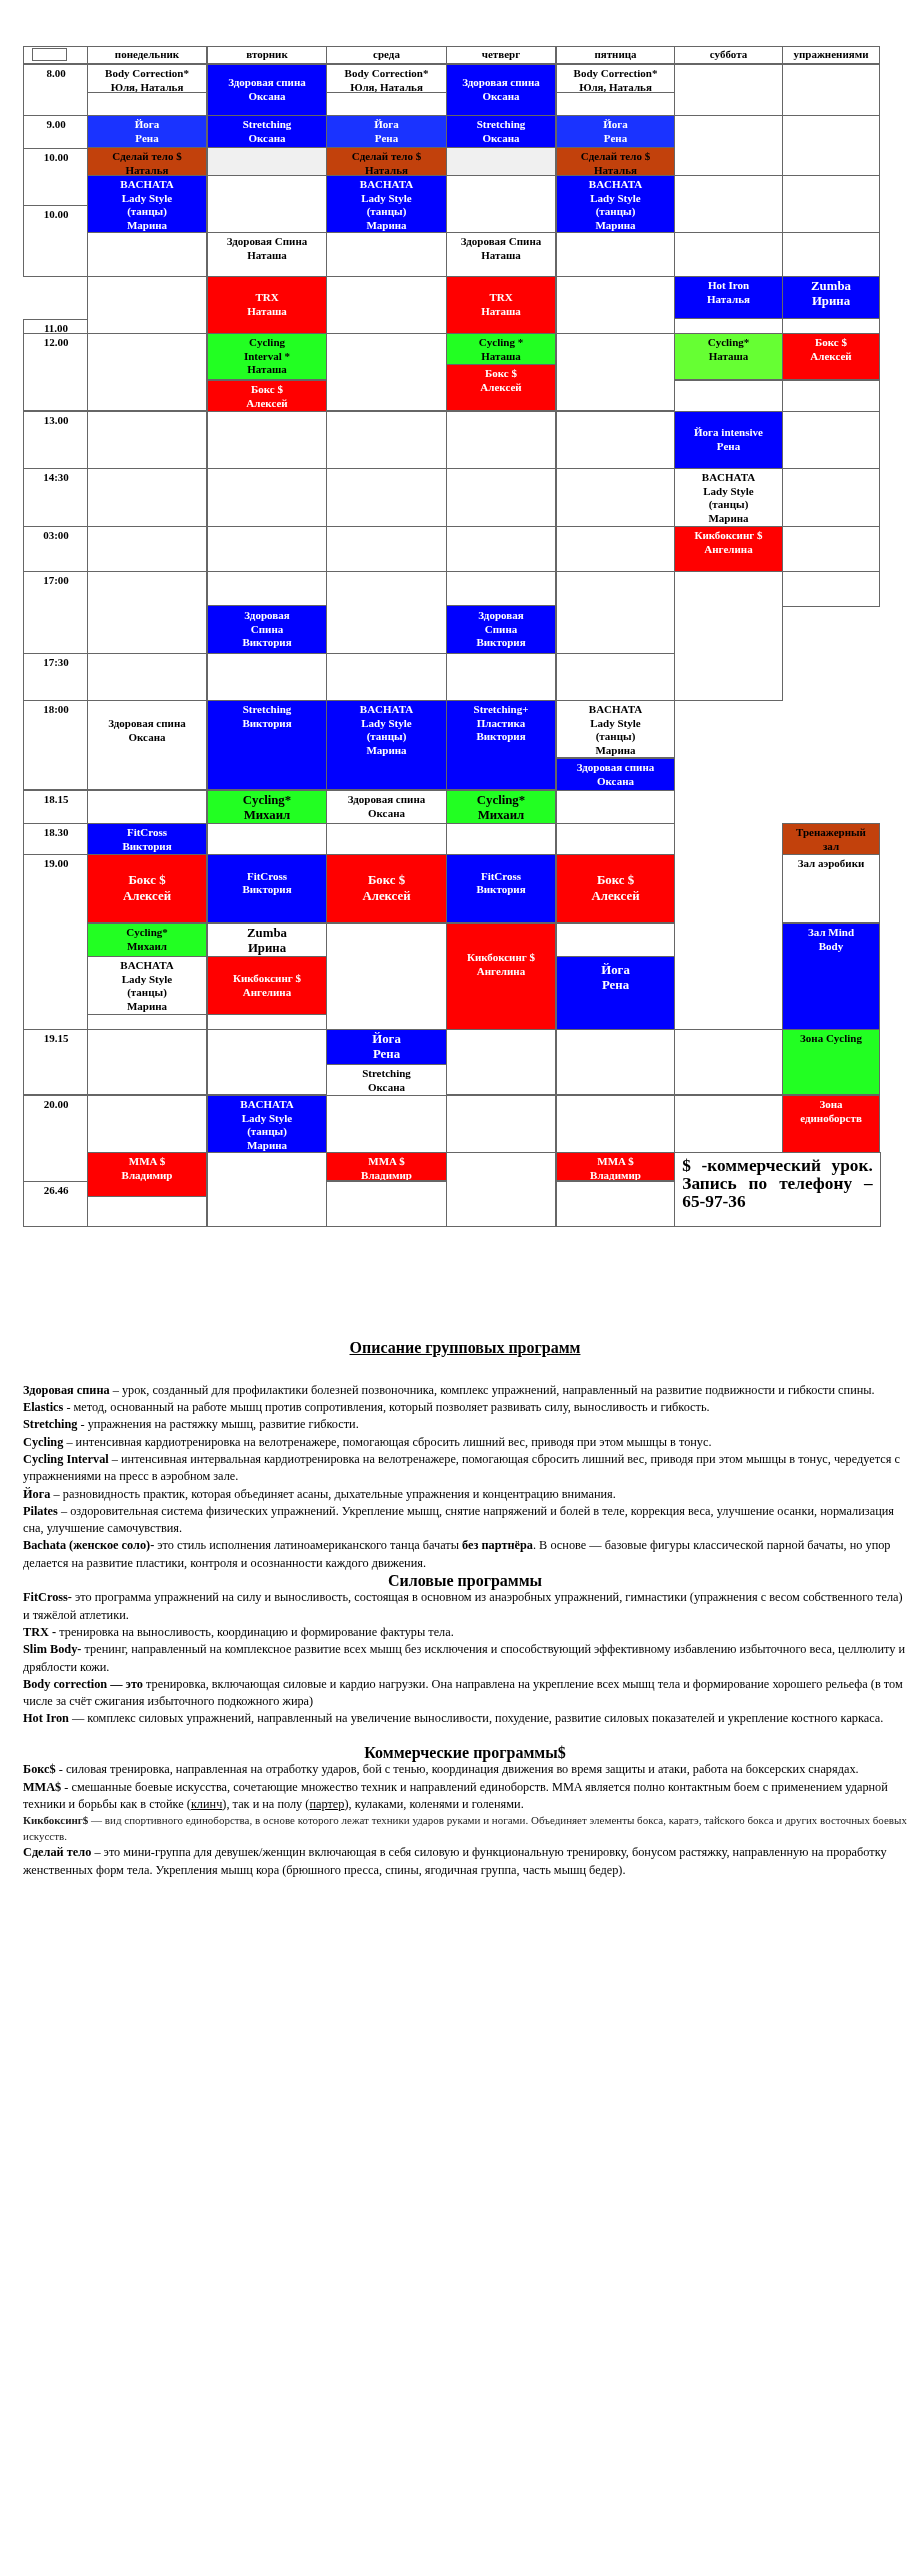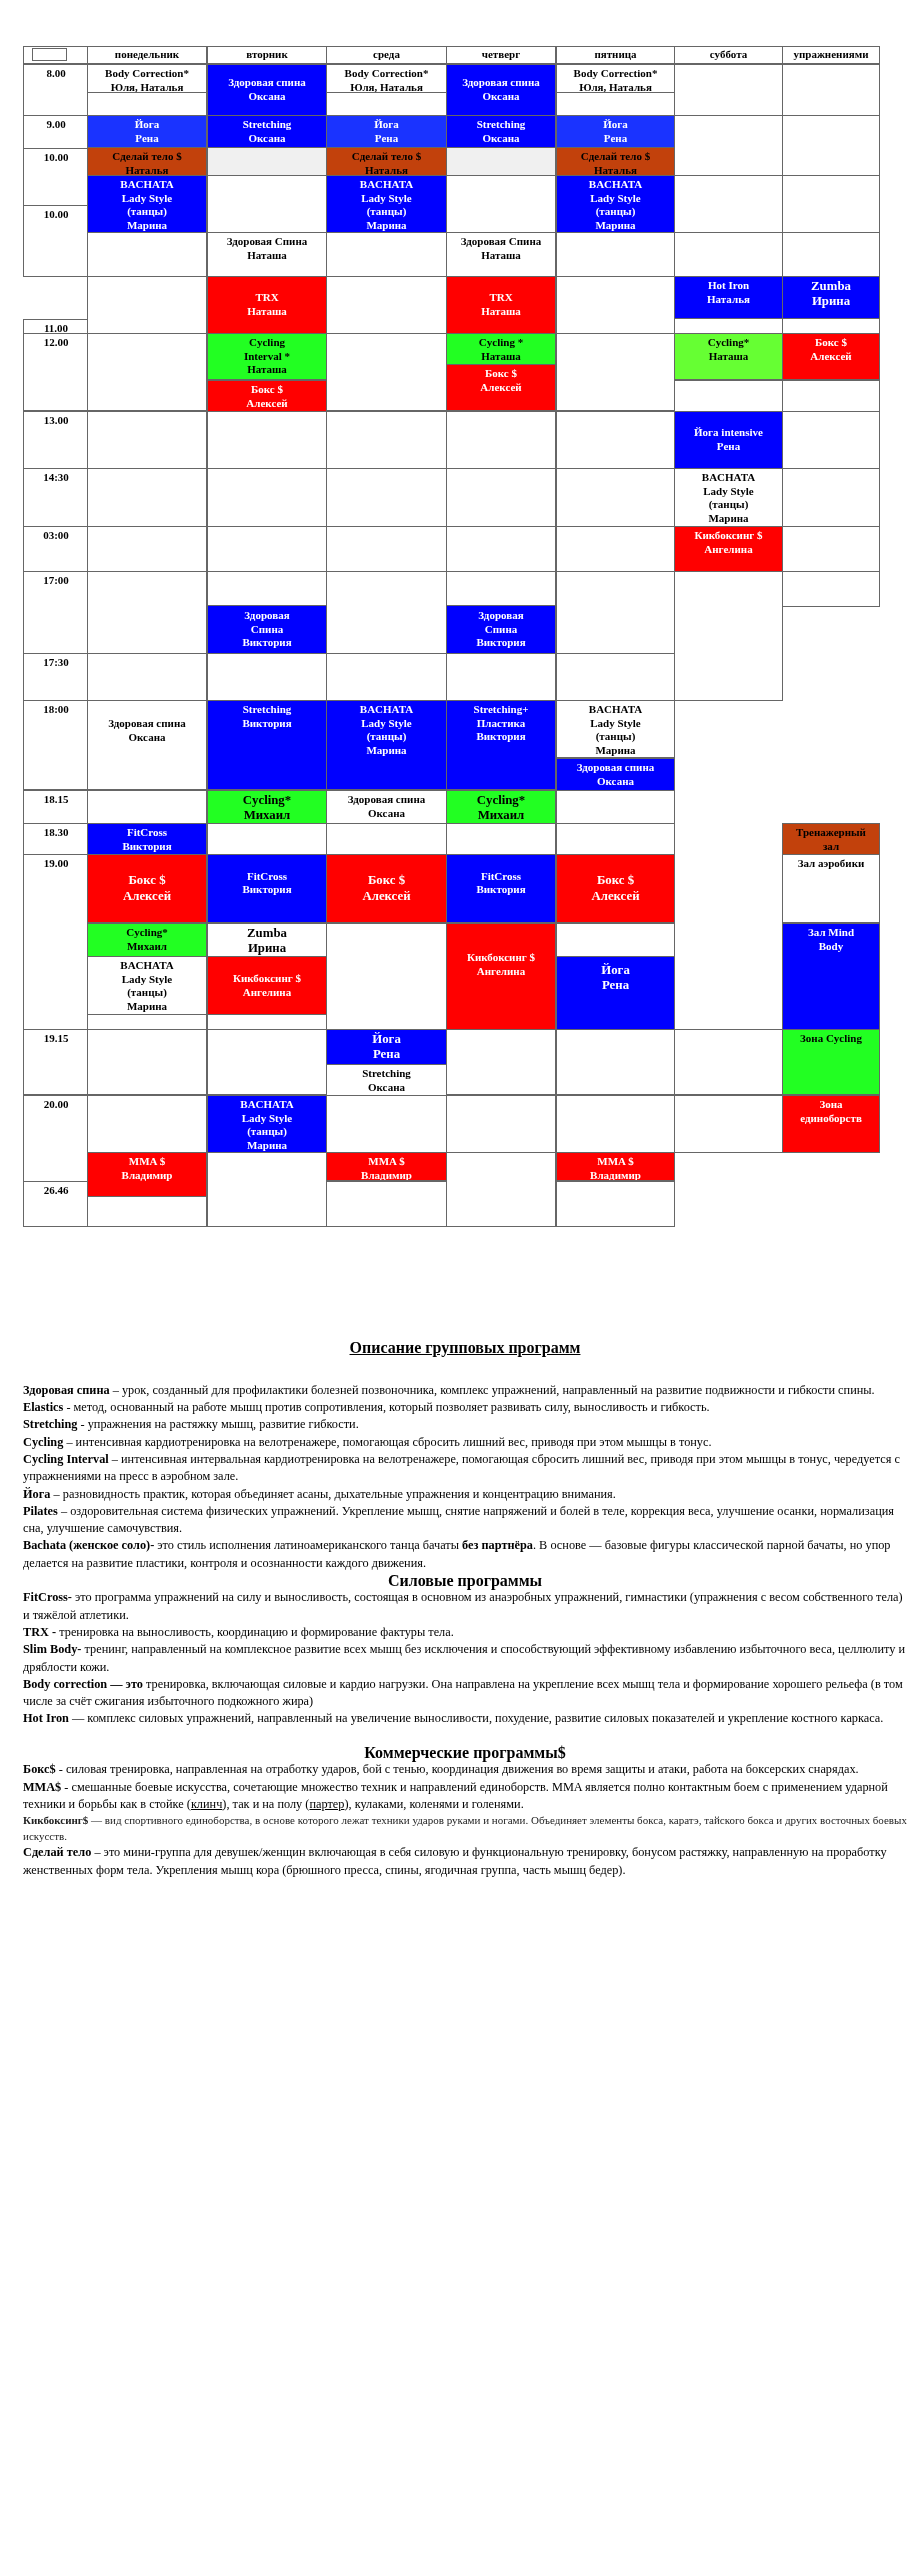--- a/index.html
+++ b/index.html
@@ -438,20 +438,21 @@
       <span>MMA $</span>
       <span>Владимир</span>
     </div>
   <div class="cell" style="left:326px;top:1181px;width:121px;height:46px;"></div>
   <div class="cell" style="left:446px;top:1152px;width:110px;height:75px;"></div>
   <div class="cell red" style="left:556px;top:1152px;width:119px;height:29px;">
       <span>MMA $</span>
       <span>Владимир</span>
     </div>
   <div class="cell" style="left:556px;top:1181px;width:119px;height:46px;"></div>
+  <div class="note" style="left:674px;top:1152px;width:207px;height:75px;">$ -коммерческий урок. Запись по телефону – 65-97-36</div>
 </div>
 
 <div id="desc">
   <h2 class="title">Описание групповых программ</h2>
 
   <p><b>Здоровая спина</b><span> – урок, созданный для профилактики болезней позвоночника, комплекс упражнений, направленный на развитие подвижности и гибкости спины.</span></p>
   <p><b>Elastics</b><span> - метод, основанный на работе мышц против сопротивления, который позволяет развивать силу, выносливость и гибкость.</span></p>
   <p><b>Stretching</b><span> - упражнения на растяжку мышц, развитие гибкости.</span></p>
   <p><b>Cycling</b><span> – интенсивная кардиотренировка на велотренажере, помогающая сбросить лишний вес, приводя при этом мышцы в тонус.</span></p>
   <p><b>Cycling Interval</b><span> – интенсивная интервальная кардиотренировка на велотренажере, помогающая сбросить лишний вес, приводя при этом мышцы в тонус, чередуется с упражнениями на пресс в аэробном зале.</span></p>

